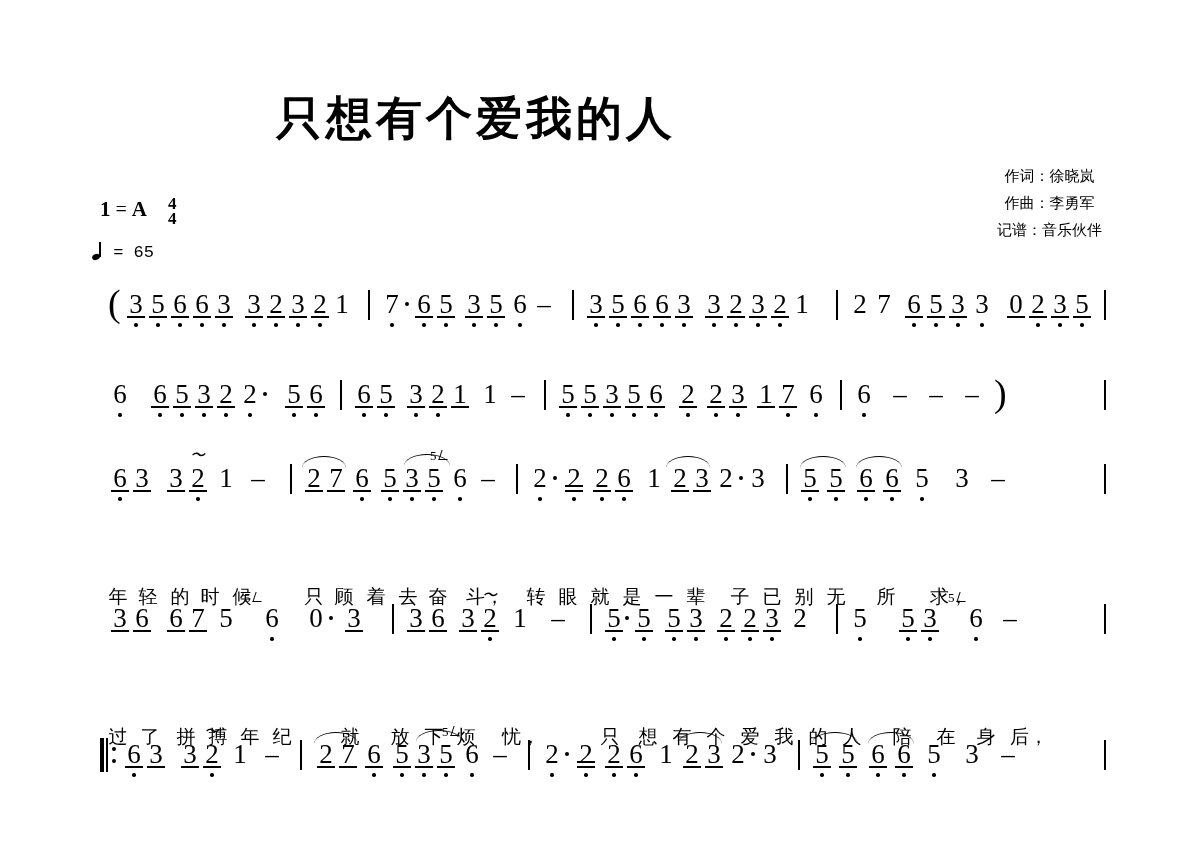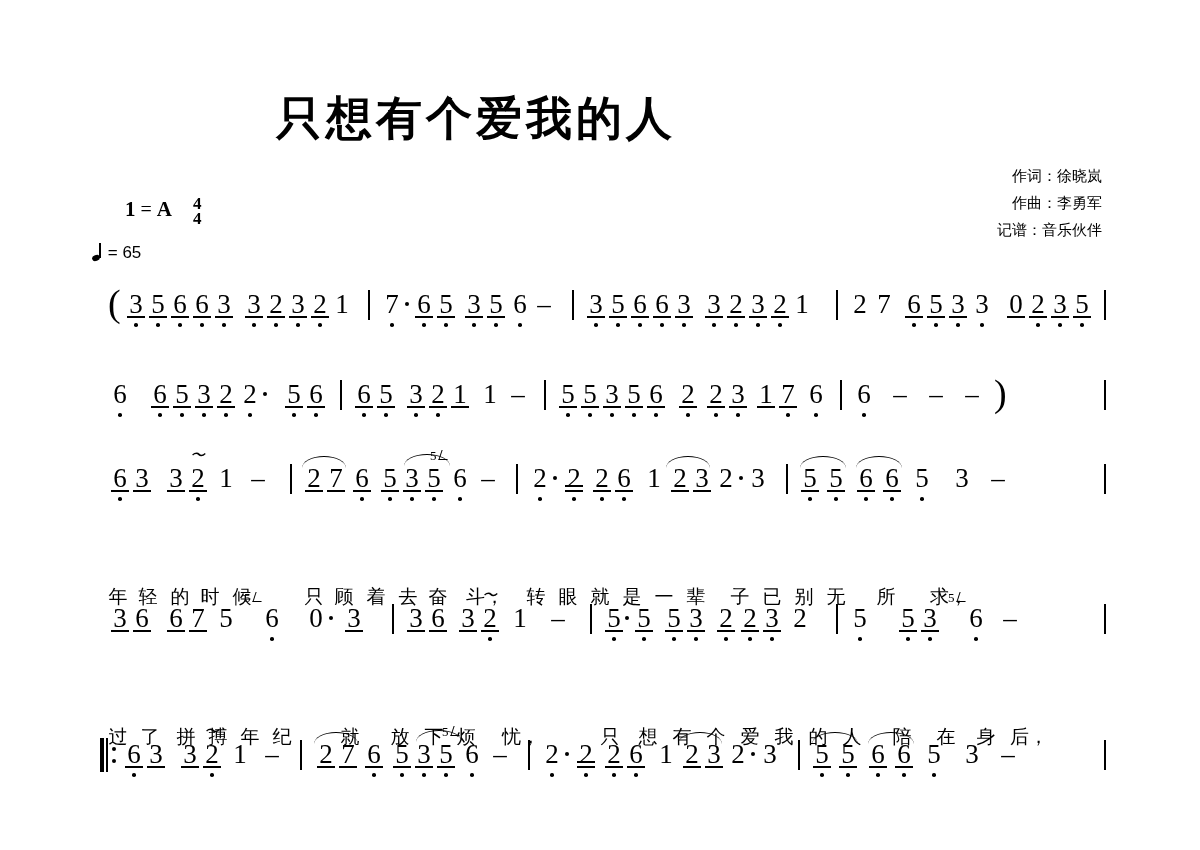--- a/index.html
+++ b/index.html
@@ -40,51 +40,50 @@
     width: 1200px;
     text-align: center;
     font-family: "DejaVu Sans", sans-serif;
     font-size: 19px;
     letter-spacing: 1px;
   }
   .credits {
     position: absolute;
     top: 163px;
     right: 98px;
-    text-align: right;
+    text-align: center;
     font-family: "DejaVu Sans", sans-serif;
     font-size: 15px;
     line-height: 27px;
   }
 
   
   .keybox {
     position: absolute;
     top: 196px;
     left: 100px;
     font-family: "Liberation Serif", serif;
     font-size: 20px;
     white-space: nowrap;
-    margin-left: 25px;
   }
   .keybox b { font-size: 21px; }
   .meter {
     display: inline-block;
     vertical-align: middle;
     margin-left: 16px;
     font-weight: bold;
     font-size: 17px;
     line-height: 15px;
     text-align: center;
   }
   .tempo {
     position: absolute;
     top: 243px;
     left: 92px;
-    font-family: Liberation Sans, sans-serif;
+    font-family: Liberation Mono, monospace;
     font-size: 17px;
     white-space: nowrap;
   }
   .tempo .qnote {
     display: inline-block;
     position: relative;
     width: 11px;
     height: 18px;
     vertical-align: -4px;
   }

